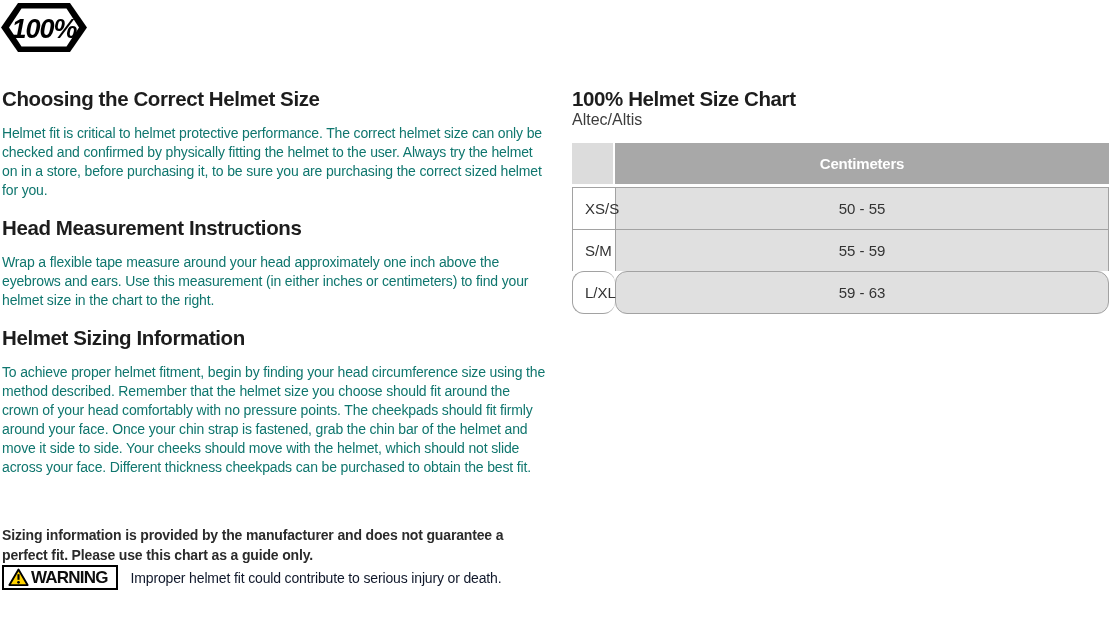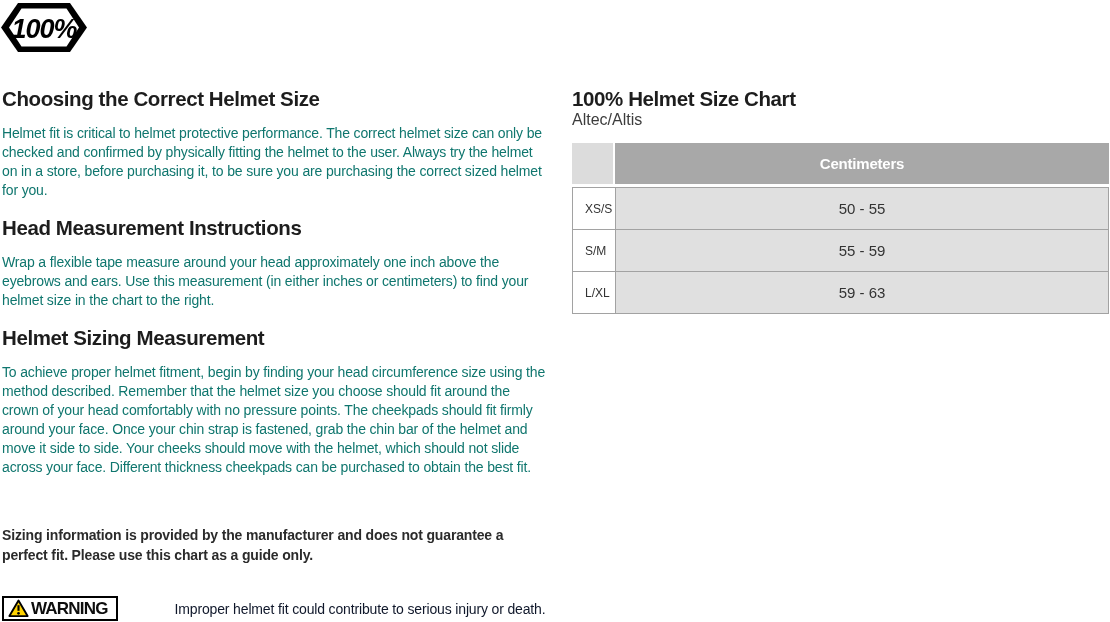--- a/index.html
+++ b/index.html
@@ -28,21 +28,21 @@
     color:#0f766e; letter-spacing:-0.15px;
   }
 
   .disclaimer {
     margin:48px 0 0; width:522px;
     font-weight:bold; font-size:14px; line-height:20px;
     color:#2b2b2b; letter-spacing:-0.15px;
   }
 
   
-  .warning-row { margin-top:31px; display:flex; align-items:center;gap:44px; }
+  .warning-row { display:flex; align-items:center; }
   .warning-badge {
     display:inline-flex; align-items:center;
     border:2px solid #000; background:#fff;
     padding:1px 8px 1px 4px; height:25px; flex:0 0 auto;
   }
   .warning-badge .tri { margin-right:2px; display:block; }
   .warning-badge-label {
     font-weight:bold; font-size:17px; line-height:19px; color:#0d0d0d;
     letter-spacing:-0.8px;
   }
@@ -62,50 +62,50 @@
   th.corner {
     width:43px; height:30px; background:#dcdcdc;
     border-right:2px solid #ffffff; border-bottom:3px solid #ffffff;
   }
   th.col-head {
     height:30px; background:#a8a8a8; color:#ffffff;
     font-weight:bold; font-size:15px; letter-spacing:-0.2px;
     border-bottom:3px solid #ffffff;
   }
   td.row-label {
-    height:34px; background:#ffffff; color:#333333; font-size:12px;
+    height:34px; background:#ffffff; color:#333333; font-size:15px;
     border-top:1px solid #a2a2a2; border-left:1px solid #a2a2a2;
   }
   td.row-value {
     height:34px; background:#e0e0e0; color:#333333; font-size:15px;
     border-top:1px solid #a2a2a2; border-left:1px solid #a2a2a2;
     border-right:1px solid #a2a2a2;
   }
-  tr.last td { border-bottom:1px solid #a2a2a2; }
+  tr.last td { border-bottom:1px solid #a2a2a2;border-radius:12px; }
 </style>
 </head>
 <body>
 
 <div class="logo">
   <svg width="88" height="51" viewBox="0 0 88 51">
     <polygon points="1,25.5 18,1 70,1 87,25.5 70,50 18,50" fill="#000000"></polygon>
     <polygon points="9,25.5 21.5,6.5 66.5,6.5 79,25.5 66.5,44.5 21.5,44.5" fill="#ffffff"></polygon>
     <text x="44" y="36" text-anchor="middle" font-family="Liberation Sans, sans-serif" font-size="27" font-weight="bold" font-style="italic" letter-spacing="-1" fill="#000000">100%</text>
   </svg>
 </div>
 
 <div class="col-left">
 
   <h2>Choosing the Correct Helmet Size</h2>
   <p class="para">Helmet fit is critical to helmet protective performance. The correct helmet size can only be checked and confirmed by physically fitting the helmet to the user. Always try the helmet on in a store, before purchasing it, to be sure you are purchasing the correct sized helmet for you.</p>
 
   <h2 class="heading-mid">Head Measurement Instructions</h2>
   <p class="para">Wrap a flexible tape measure around your head approximately one inch above the eyebrows and ears. Use this measurement (in either inches or centimeters) to find your helmet size in the chart to the right.</p>
 
-  <h2 class="heading-mid">Helmet Sizing Measurement</h2>
+  <h2 class="heading-mid">Helmet Sizing Information</h2>
   <p class="para">To achieve proper helmet fitment, begin by finding your head circumference size using the method described. Remember that the helmet size you choose should fit around the crown of your head comfortably with no pressure points. The cheekpads should fit firmly around your face. Once your chin strap is fastened, grab the chin bar of the helmet and move it side to side. Your cheeks should move with the helmet, which should not slide across your face. Different thickness cheekpads can be purchased to obtain the best fit.</p>
 
   <p class="disclaimer">Sizing information is provided by the manufacturer and does not guarantee a perfect fit. Please use this chart as a guide only.</p>
 
   <div class="warning-row">
     <span class="warning-badge">
       <svg class="tri" width="21" height="19" viewBox="0 0 21 19">
         <path d="M10.5 1.6 L19.6 17.1 L1.4 17.1 Z" fill="#FFD200" stroke="#000000" stroke-width="1.9" stroke-linejoin="round"></path>
         <rect x="9.45" y="6.2" width="2.1" height="5.6" fill="#000000"></rect>
         <circle cx="10.5" cy="14.3" r="1.35" fill="#000000"></circle>

